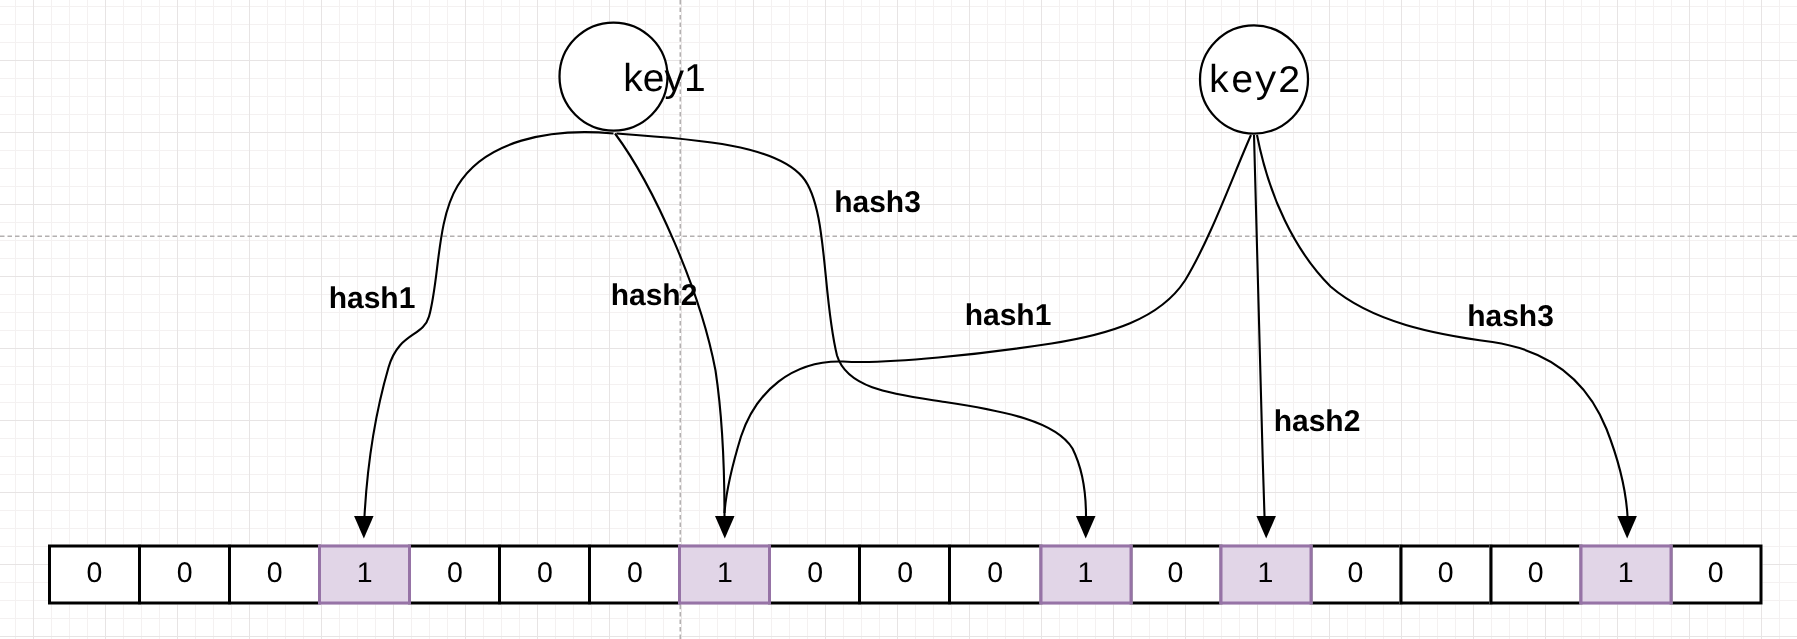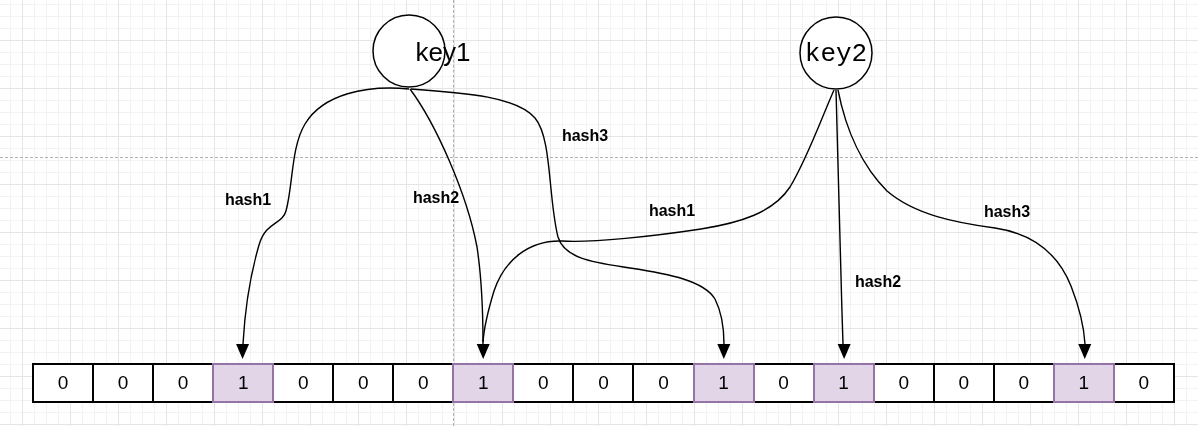--- a/index.html
+++ b/index.html
@@ -27,21 +27,21 @@
   }
   svg.edges{position:absolute;left:0;top:0;}
   .key-label{
     position:absolute;
     transform:translate(-50%,-50%);
     font-size:26px;color:#000;white-space:nowrap;
   }
   .hash-label{
     position:absolute;
     transform:translate(-50%,-50%);
-    font-size:16px;font-weight:bold;color:#000;white-space:nowrap;
+    font-size:20px;font-weight:bold;color:#000;white-space:nowrap;
   }
   .bit-array{
     position:absolute;left:32px;top:363px;width:1143px;height:40px;
     display:flex;
   }
   .bit-cell{
     flex:1 1 0;
     box-sizing:border-box;
     border:2px solid #000;
     margin-left:-2px;

